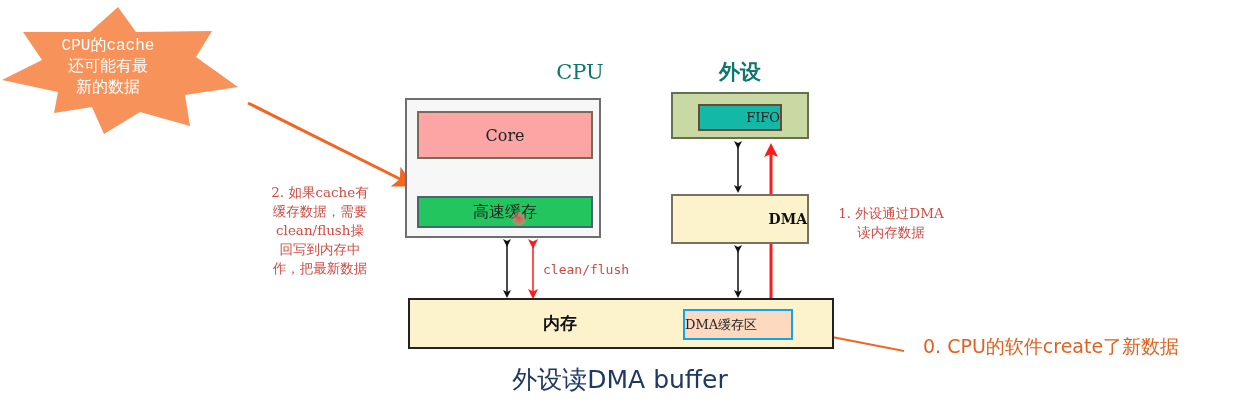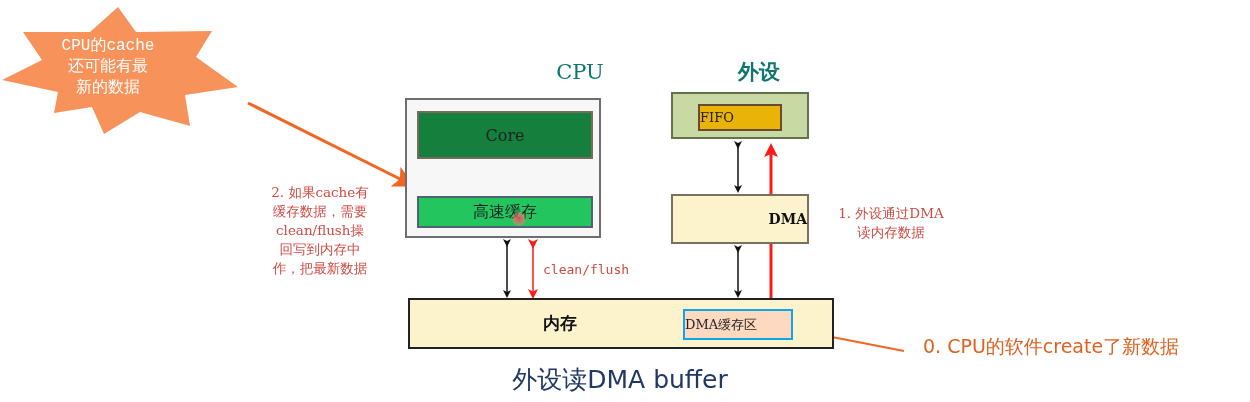--- a/index.html
+++ b/index.html
@@ -6,29 +6,29 @@
   body {
     width: 1250px; height: 402px; background: #ffffff; position: relative; overflow: hidden;
     font-family: "DejaVu Serif", serif;
   }
   .abs { position: absolute; }
   svg.overlay { position: absolute; left: 0; top: 0; width: 1250px; height: 402px; pointer-events: none; }
 
   .section-title { font-family: "DejaVu Serif", serif; font-size: 21px; color: #0f766e; text-align: center; }
 
   .cpu-box { left: 405px; top: 98px; width: 196px; height: 140px; background: #f7f7f7; border: 2px solid #6e6e6e; box-sizing: border-box; }
-  .core-box { left: 417px; top: 111px; width: 176px; height: 48px; background: #15803d; border: 2px solid #7a6a5a; box-sizing: border-box;
+  .core-box { left: 417px; top: 111px; width: 176px; height: 48px; background: #fca5a5; border: 2px solid #7a6a5a; box-sizing: border-box;
     display: flex; align-items: center; justify-content: center; font-size: 16px; color: #222; }
   .cache-box { left: 417px; top: 196px; width: 176px; height: 32px; background: #22c55e; border: 2px solid #4d6470; box-sizing: border-box;
     display: flex; align-items: center; justify-content: center; font-size: 16px; color: #222; }
   .cursor-dot { left: 512px; top: 212px; width: 14px; height: 14px; border-radius: 50%; background: radial-gradient(circle, rgba(255,70,80,0.9) 0%, rgba(255,120,130,0.5) 55%, rgba(255,160,160,0) 100%); }
 
   .periph-box { left: 671px; top: 92px; width: 138px; height: 47px; background: #c8d9a4; border: 2px solid #65704e; box-sizing: border-box; }
-  .fifo-box { left: 698px; top: 104px; width: 84px; height: 27px; background: #eab308; border: 2px solid #6a4a30; box-sizing: border-box;
-    display: flex; align-items: center; justify-content: flex-start; font-size: 13px; color: #222; }
+  .fifo-box { left: 698px; top: 104px; width: 84px; height: 27px; background: #14b8a6; border: 2px solid #6a4a30; box-sizing: border-box;
+    display: flex; align-items: center; justify-content: flex-end; font-size: 13px; color: #222; }
   .dma-box { left: 671px; top: 194px; width: 138px; height: 50px; background: #fcf3cc; border: 2px solid #7a7060; box-sizing: border-box;
     display: flex; align-items: center; justify-content: flex-end; font-size: 14px; font-weight: bold; color: #111; }
 
   .mem-box { left: 408px; top: 298px; width: 426px; height: 51px; background: #fcf3cc; border: 2px solid #222; box-sizing: border-box; }
   .mem-label { left: 530px; top: 312px; width: 60px; text-align: center; font-size: 17px; font-weight: bold; color: #111; }
   .dmabuf-box { left: 683px; top: 309px; width: 110px; height: 31px; background: #fcd9bf; border: 2px solid #0ea5e9; box-sizing: border-box;
     display: flex; align-items: center; font-size: 13px; color: #222; }
 
   .note-red { font-family: "DejaVu Serif", serif; color: #cf4b44; font-size: 13.5px; line-height: 19px; text-align: center; }
   .note2 { left: 245px; top: 183px; width: 150px; }
@@ -81,21 +81,21 @@
   <line x1="904" y1="351" x2="801" y2="331" stroke="#f26522" stroke-width="2" marker-end="url(#arrOrangeSmall)"></line>
 </svg>
 
 <div class="abs star-text">
   <div>CPU的cache</div>
   <div>还可能有最</div>
   <div>新的数据</div>
 </div>
 
 <div class="abs section-title" style="left:550px; top:60px; width:60px;">CPU</div>
-<div class="abs section-title" style="left:700px; top:58px; width:80px; font-family:'DejaVu Sans', sans-serif; font-weight:bold;text-align:right;">外设</div>
+<div class="abs section-title" style="left:700px; top:58px; width:80px; font-family:'DejaVu Sans', sans-serif; font-weight:bold;">外设</div>
 
 <div class="abs cpu-box"></div>
 <div class="abs core-box">
   <span>Core</span>
 </div>
 <div class="abs cache-box">
   <span>高速缓存</span>
 </div>
 <div class="abs cursor-dot"></div>
 

